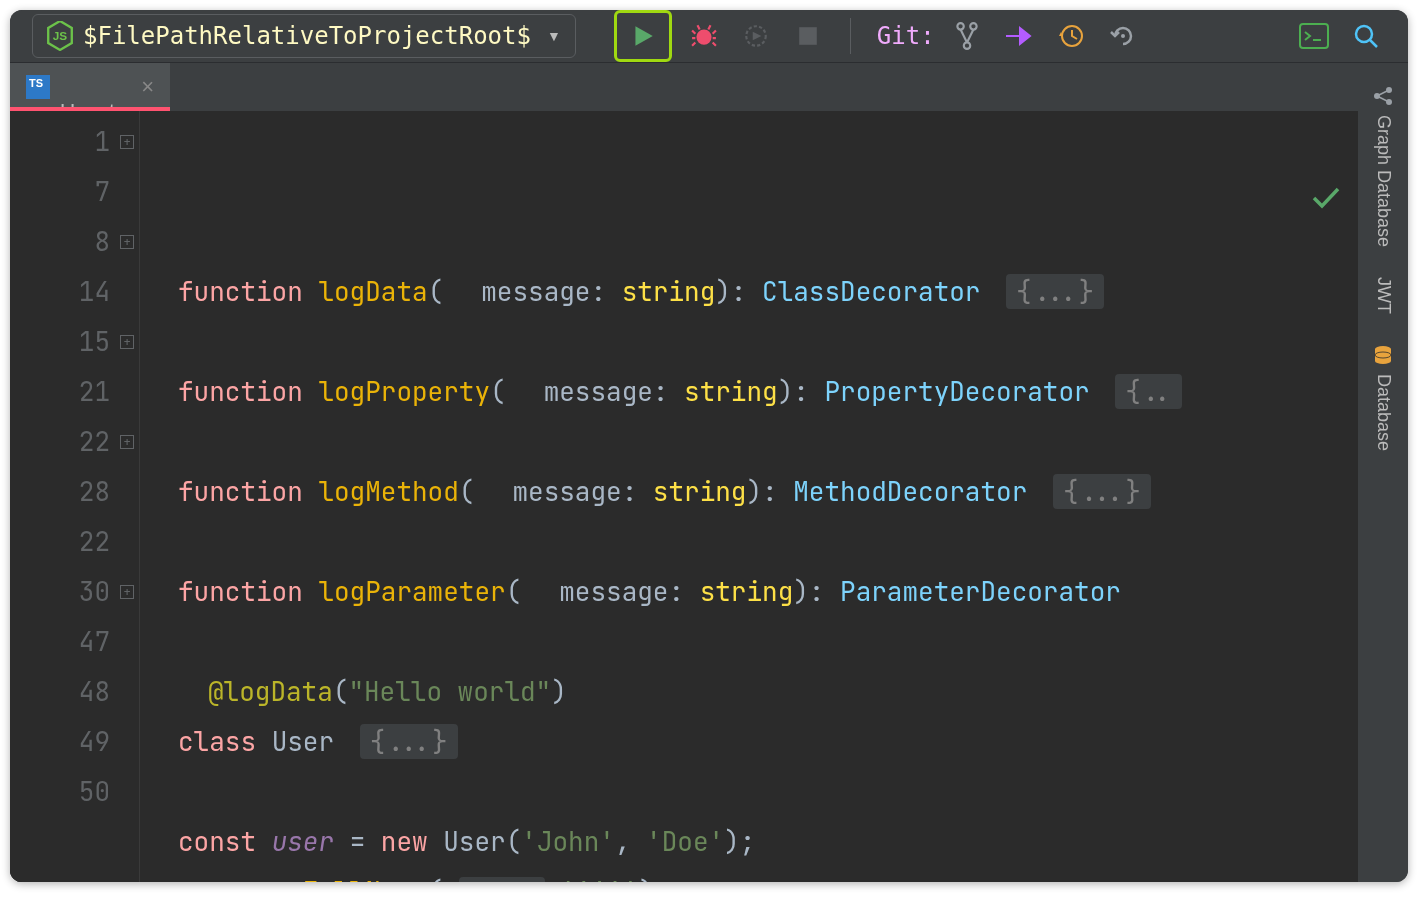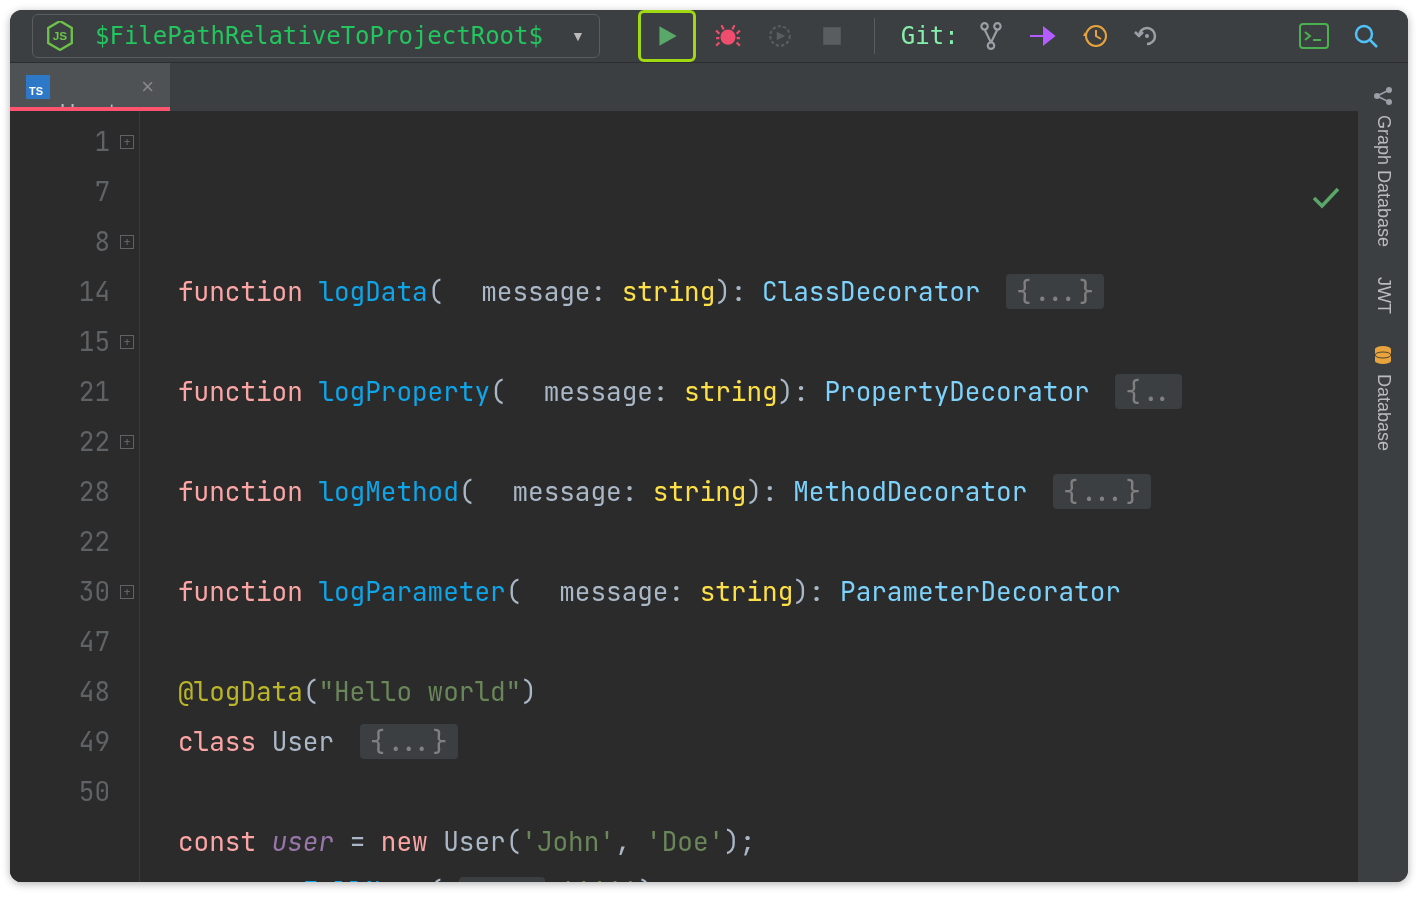--- a/index.html
+++ b/index.html
@@ -30,31 +30,31 @@
   gap: 12px;
   border-bottom: 1px solid #2b2d30;
 }
 .run-config {
   display: flex;
   align-items: center;
   background: #3c3f41;
   border: 1px solid #5a5d60;
   border-radius: 6px;
   padding: 6px 14px;
-  gap: 22px;
+  gap: 10px;
   height: 44px;
 }
 .nodejs-icon {
   width: 26px;
   height: 30px;
   position: relative;
 }
 .nodejs-icon svg { width: 100%; height: 100%; }
 .run-config-label {
-  color: #22c55e;
+  color: #fef9c3;
   font-size: 24px;
   font-family: Menlo, monospace;
 }
 .dropdown-arrow {
   color: #bbbbbb;
   font-size: 14px;
   margin-left: 6px;
 }
 .tb-gap { width: 14px; }
 .tb-btn {
@@ -71,21 +71,21 @@
   width: 58px;
   height: 52px;
 }
 .divider {
   width: 1px;
   height: 36px;
   background: #5a5d60;
   margin: 0 10px;
 }
 .git-label {
-  color: #86efac;
+  color: #f0abfc;
   font-size: 24px;
   font-family: Menlo, monospace;
   margin-left: 4px;
 }
 .spacer { flex: 1; }
 .main-area {
   flex: 1;
   display: flex;
 }
 .editor-area {
@@ -118,21 +118,20 @@
   left: 0;
   right: 0;
   height: 4px;
   background: #ff5370;
 }
 .ts-icon {
   width: 24px;
   height: 24px;
   background: #2d79c7;
   display: flex;
-  align-items: flex-end;
   justify-content: flex-start;
   padding: 2px 3px;
 }
 .ts-icon span {
   color: #fff;
   font-size: 11px;
   font-weight: bold;
   font-family: Arial, sans-serif;
 }
 .tab-label {
@@ -197,33 +196,33 @@
 }
 .code {
   flex: 1;
   padding-left: 38px;
   padding-top: 6px;
   white-space: pre;
   position: relative;
 }
 .code-line { height: 50px; }
 .kw { color: #fca5a5; }
-.fn { color: #0ea5e9; }
+.fn { color: #eab308; }
 .param { color: #a9b7c6; margin-left: 38px; }
 .type { color: #fde047; }
 .rtype { color: #7dd3fc; }
 .paren { color: #a9b7c6; }
 .folded {
   background: #3c3f41;
   color: #808080;
   border-radius: 4px;
   padding: 0 10px;
   margin-left: 10px;
 }
-.decorator { color: #bbb529; }
+.decorator { color: #bbb529; margin-left: 30px; }
 .str { color: #6a8759; }
 .cls { color: #a9b7c6; }
 .var { color: #9876aa; font-style: italic; }
 .hint {
   background: #3c3f41;
   color: #787878;
   border-radius: 4px;
   padding: 2px 10px;
   font-size: 22px;
 }

